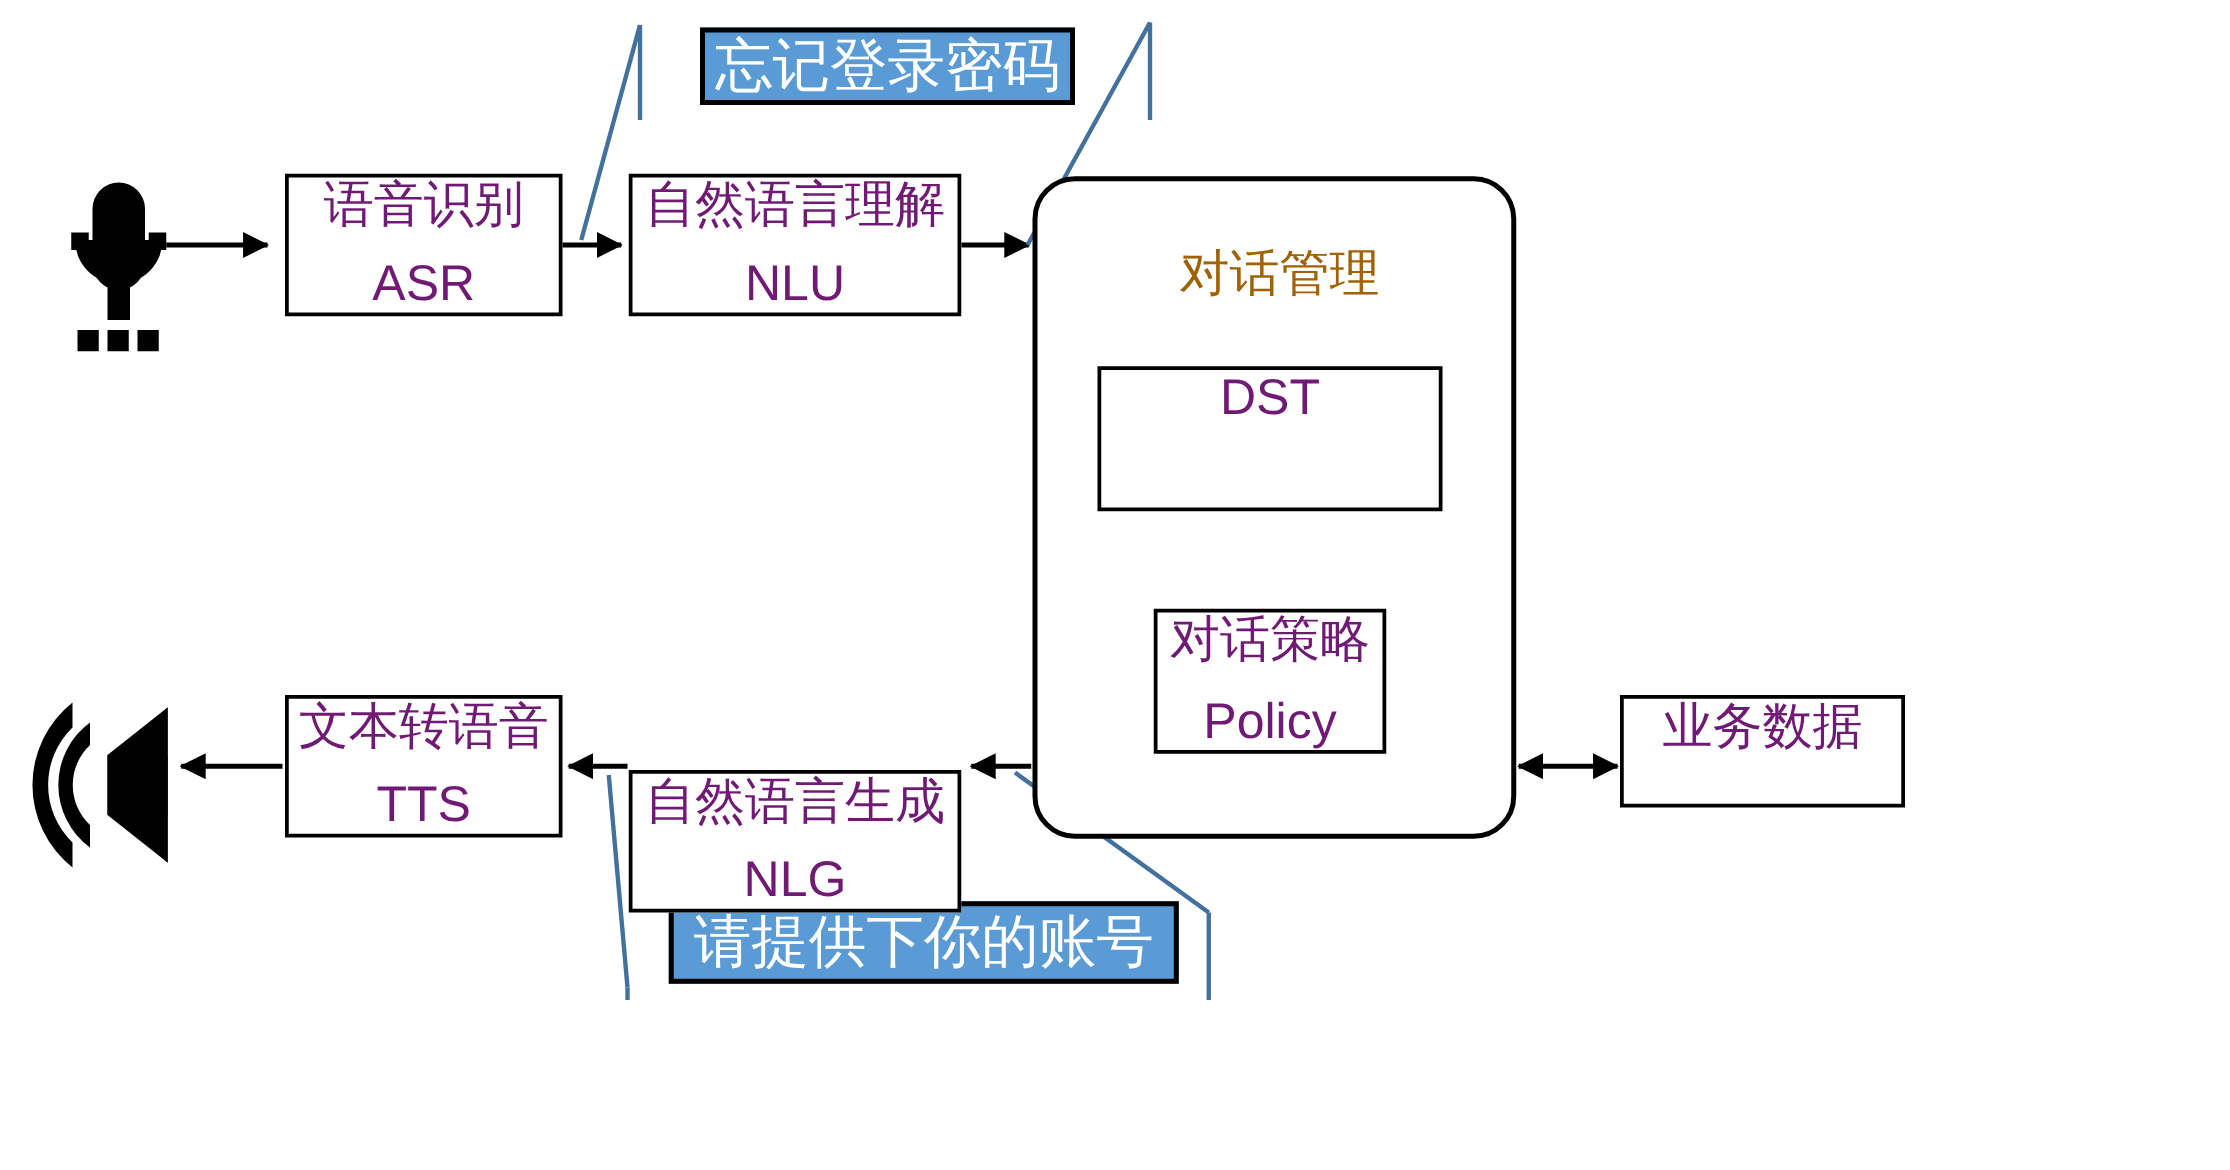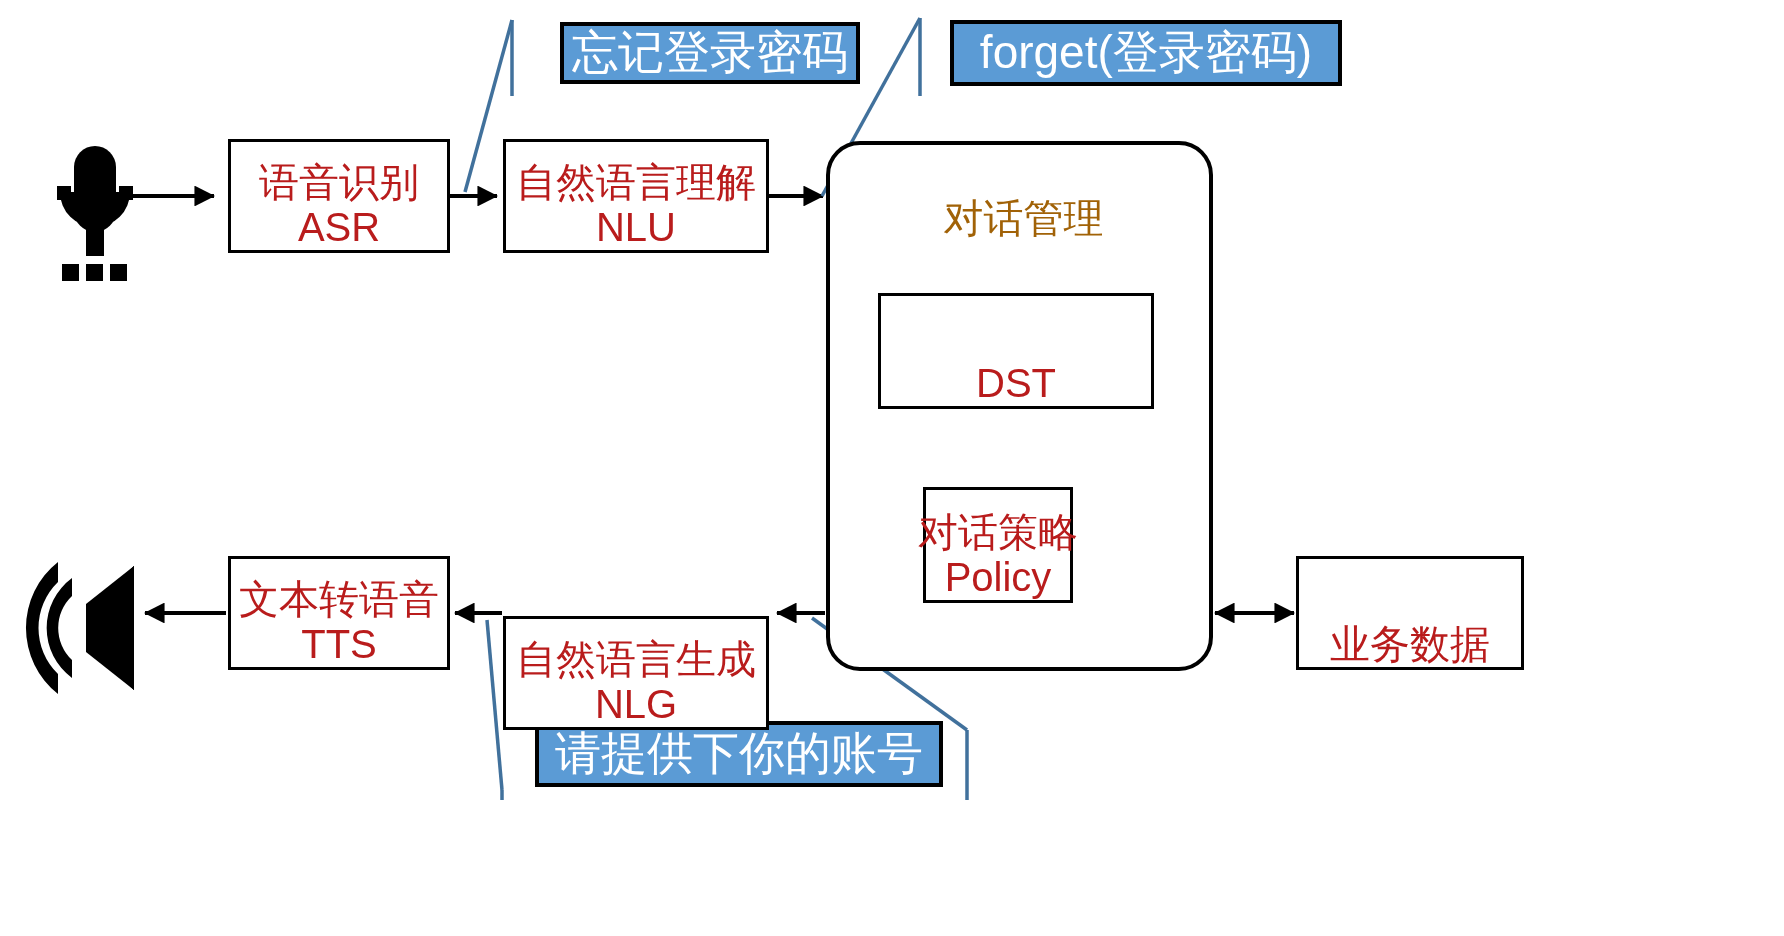--- a/index.html
+++ b/index.html
@@ -22,24 +22,24 @@
     left: 0; top: 0;
     width: 1784px;
     height: 936px;
   }
   .node {
     position: absolute;
     box-sizing: border-box;
     display: flex;
     flex-direction: column;
     align-items: center;
-    justify-content: flex-end;
+    justify-content: space-between;
     background: #ffffff;
     border: 3px solid #000000;
-    color: #b91c1c;
+    color: #701a75;
     line-height: 1.12;
     text-align: center;
   }
   .node .l1 { font-size: 40px; white-space: nowrap; }
   .node .l2 { font-size: 40px; white-space: nowrap; }
 
   .dm-outer {
     position: absolute;
     box-sizing: border-box;
     border: 4px solid #000000;
@@ -132,21 +132,20 @@
     <g stroke="#41719C" stroke-width="3.5" fill="none">
       <line x1="512" y1="20" x2="512" y2="96"></line>
       <line x1="920" y1="18" x2="920" y2="96"></line>
       <line x1="502" y1="790" x2="502" y2="800"></line>
       <line x1="967" y1="730" x2="967" y2="800"></line>
     </g>
   </svg>
 
   <div class="callout cjk" style="left:560px; top:22px; width:300px; height:62px;">忘记登录密码</div>
 
-  <div class="callout mix" style="left:950px; top:20px; width:392px; height:66px;">forget(登录密码)</div>
 
   <div class="callout cjk" style="left:535px; top:721px; width:408px; height:66px;">请提供下你的账号</div>
 
 
   <div class="node" style="left:228px; top:139px; width:222px; height:114px;">
     <span class="l1">语音识别</span>
     <span class="l2">ASR</span>
   </div>
 
   <div class="node" style="left:503px; top:139px; width:266px; height:114px;">
@@ -155,32 +154,32 @@
   </div>
 
   <div class="dm-outer" style="left:826px; top:141px; width:387px; height:530px;">
     <div class="dm-title" style="left:0; top:46px; width:387px;">对话管理</div>
   </div>
 
   <div class="node" style="left:878px; top:293px; width:276px; height:116px;">
     <span class="l2">DST</span>
   </div>
 
-  <div class="node" style="left:923px; top:487px; width:150px; height:116px;">
+  <div class="node" style="left:923px; top:487px; width:186px; height:116px;">
     <span class="l1">对话策略</span>
     <span class="l2">Policy</span>
   </div>
 
   <div class="node" style="left:503px; top:588px; width:266px; height:114px;margin-top:28px;">
     <span class="l1">自然语言生成</span>
     <span class="l2">NLG</span>
   </div>
 
   <div class="node" style="left:228px; top:556px; width:222px; height:114px;">
     <span class="l1">文本转语音</span>
     <span class="l2">TTS</span>
   </div>
 
-  <div class="node" style="left:1296px; top:556px; width:228px; height:114px;">
+  <div class="node" style="left:1296px; top:556px; width:228px; height:90px;">
     <span class="l1">业务数据</span>
   </div>
 
 </div>
 
 </body></html>

